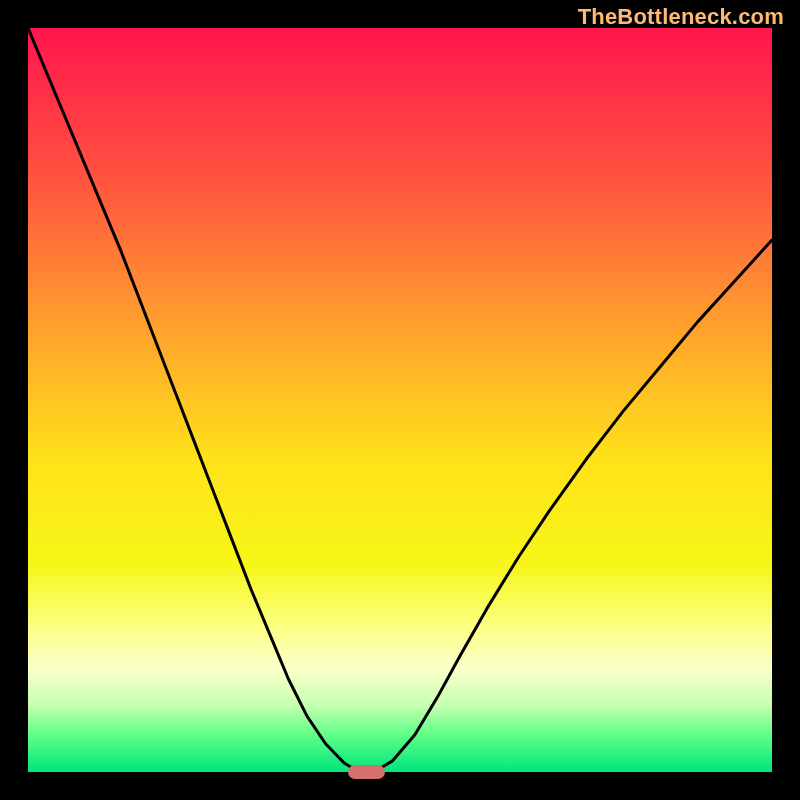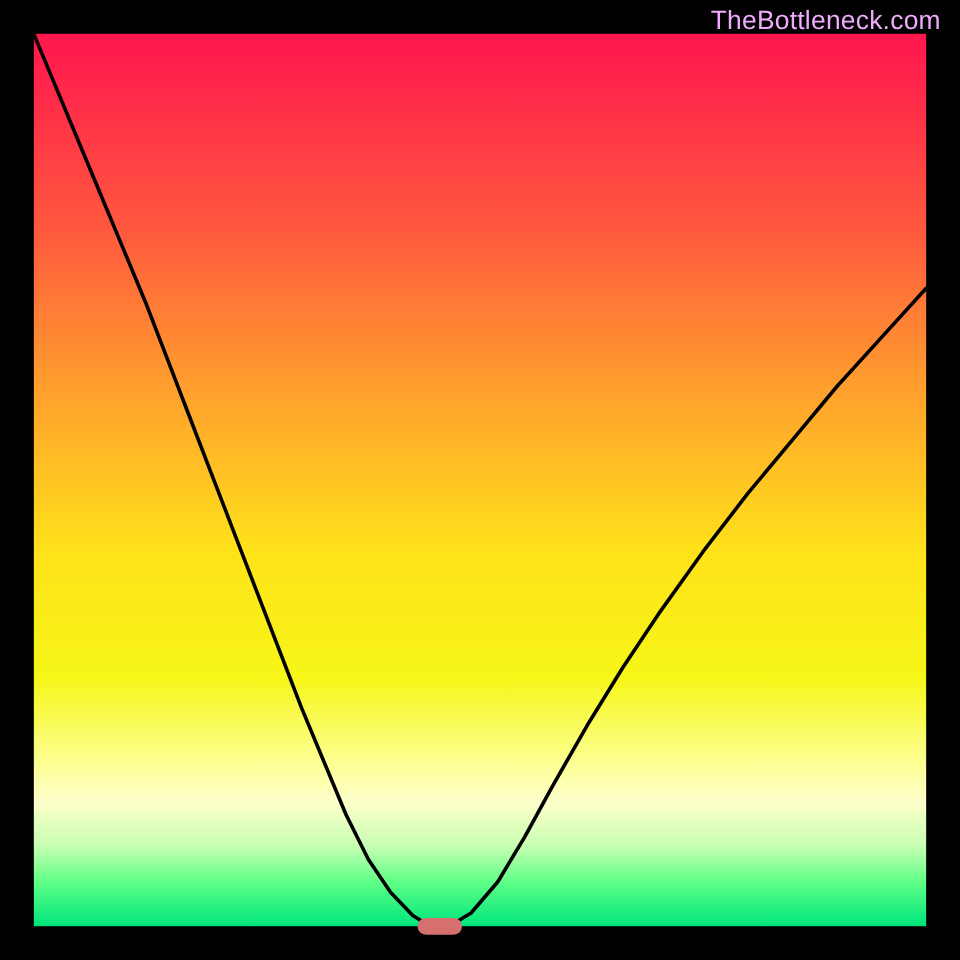--- a/index.html
+++ b/index.html
@@ -14,23 +14,23 @@
   .frame {
     position: relative;
     width: 800px;
     height: 800px;
     background: #000;
   }
   .watermark {
     position: absolute;
     top: 4px;
     right: 16px;
-    color: #f0abfc;
+    color: #fdba74;
     font-size: 22px;
-    font-weight: 400;
+    font-weight: 700;
     letter-spacing: 0.2px;
     z-index: 10;
   }
   .plot {
     position: absolute;
     left: 28px;
     top: 28px;
     width: 744px;
     height: 744px;
   }

